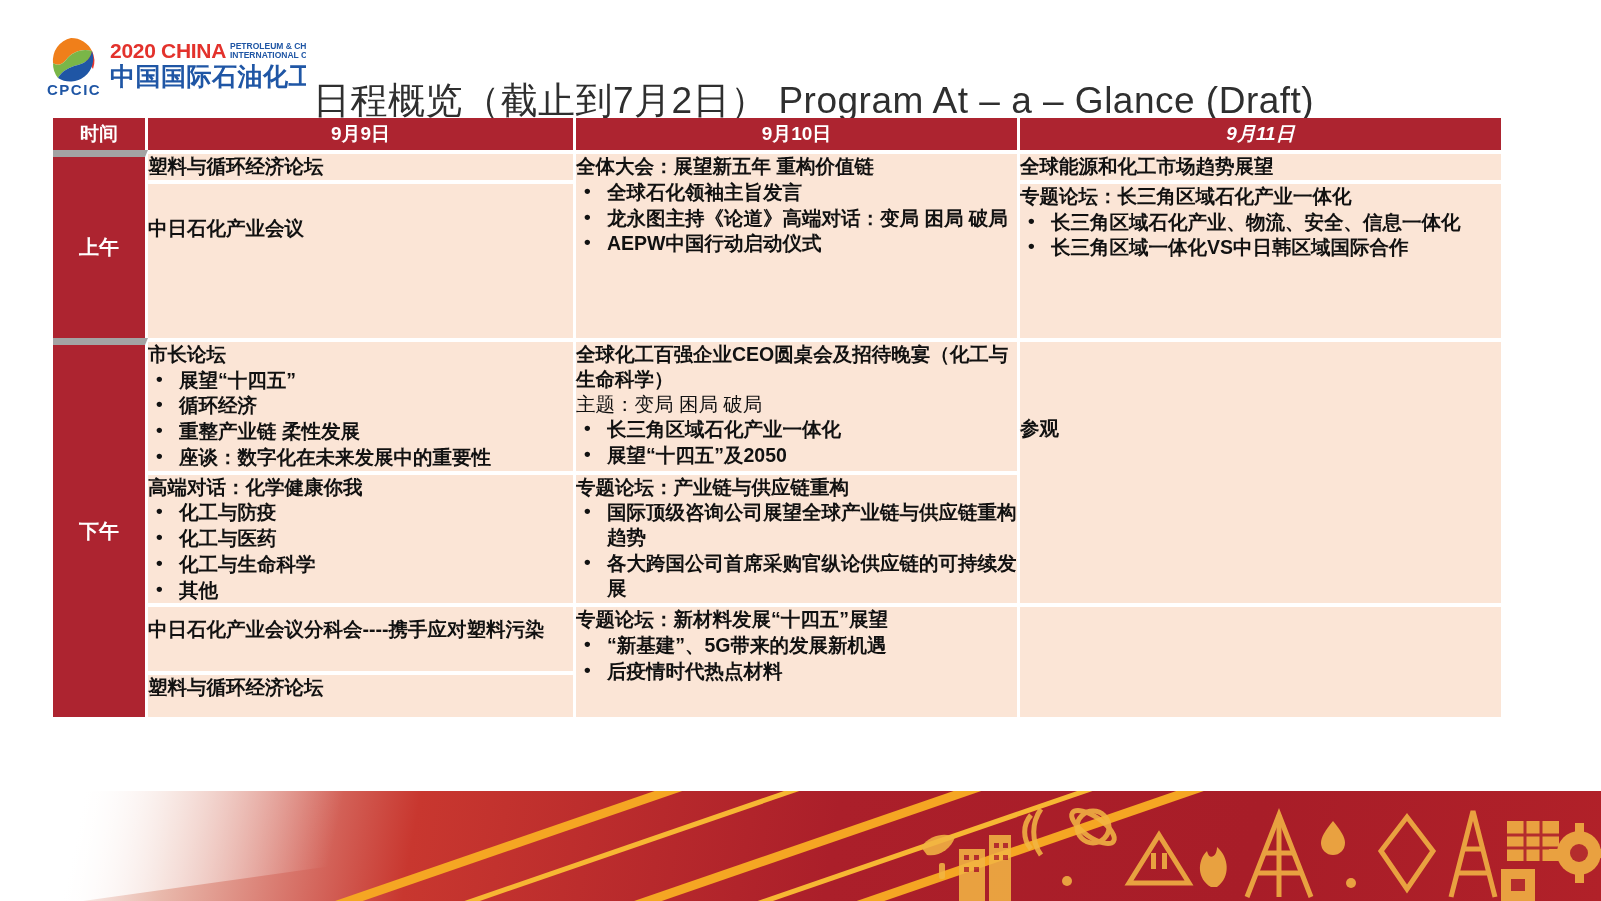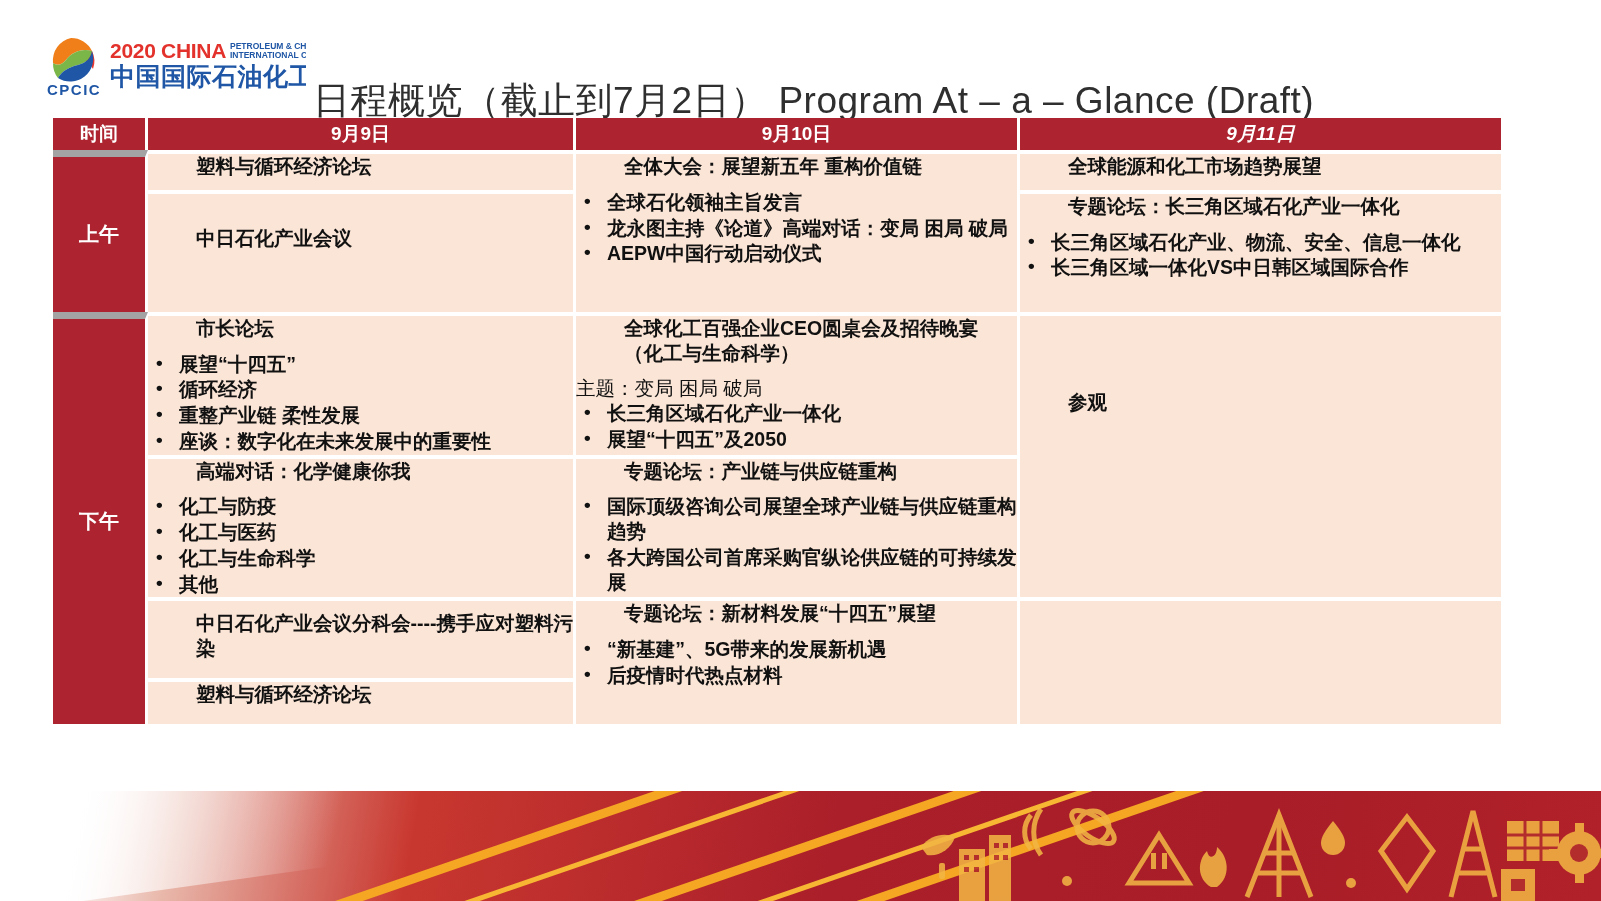--- a/index.html
+++ b/index.html
@@ -70,21 +70,21 @@
     background:#fbe5d6;
     border-top:4px solid #ffffff;
     border-right:3px solid #ffffff;
     padding:9px 10px 8px 12px;
     font-size:19.5px;
     line-height:1.27;
     color:#111;
   }
   .cell.last{ border-right:none; }
 
-  .hdr-ln{ font-weight:700; margin-bottom:11px;padding-left:48px; }
+  .hdr-ln{ font-weight:700; margin-bottom:1px; }
   .plain-ln{ font-weight:400; }
   ul.bl{ list-style:none; margin:0; padding:0; }
   ul.bl li{
     position:relative; padding-left:31px; margin:0 0 1px 0;
     font-weight:700;
   }
   ul.bl li:before{
     content:"\2022"; position:absolute; left:8px; top:-1px;
     font-size:19px; line-height:1.27;
   }
@@ -143,21 +143,21 @@
           <li>龙永图主持《论道》高端对话：变局 困局 破局</li>
           <li>AEPW中国行动启动仪式</li>
         </ul>
       </td>
 
       <td class="cell last">
         <div class="hdr-ln">全球能源和化工市场趋势展望</div>
       </td>
     </tr>
     <tr>
-      <td class="cell" style="height:122px">
+      <td class="cell" style="height:158px">
         <div class="hdr-ln" style="padding-top:32px">中日石化产业会议</div>
       </td>
       <td class="cell last">
         <div class="hdr-ln">专题论坛：长三角区域石化产业一体化</div>
         <ul class="bl">
           <li>长三角区域石化产业、物流、安全、信息一体化</li>
           <li>长三角区域一体化VS中日韩区域国际合作</li>
         </ul>
       </td>
     </tr>
@@ -202,21 +202,21 @@
       <td class="cell">
         <div class="hdr-ln">专题论坛：产业链与供应链重构</div>
         <ul class="bl">
           <li>国际顶级咨询公司展望全球产业链与供应链重构趋势</li>
           <li>各大跨国公司首席采购官纵论供应链的可持续发展</li>
         </ul>
       </td>
     </tr>
 
     <tr>
-      <td class="cell" style="height:81px">
+      <td class="cell" style="height:68px">
         <div class="hdr-ln" style="padding-top:10px">中日石化产业会议分科会----携手应对塑料污染</div>
       </td>
       <td class="cell" rowspan="2">
         <div class="hdr-ln">专题论坛：新材料发展“十四五”展望</div>
         <ul class="bl">
           <li>“新基建”、5G带来的发展新机遇</li>
           <li>后疫情时代热点材料</li>
         </ul>
       </td>
       <td class="cell last" rowspan="2">

